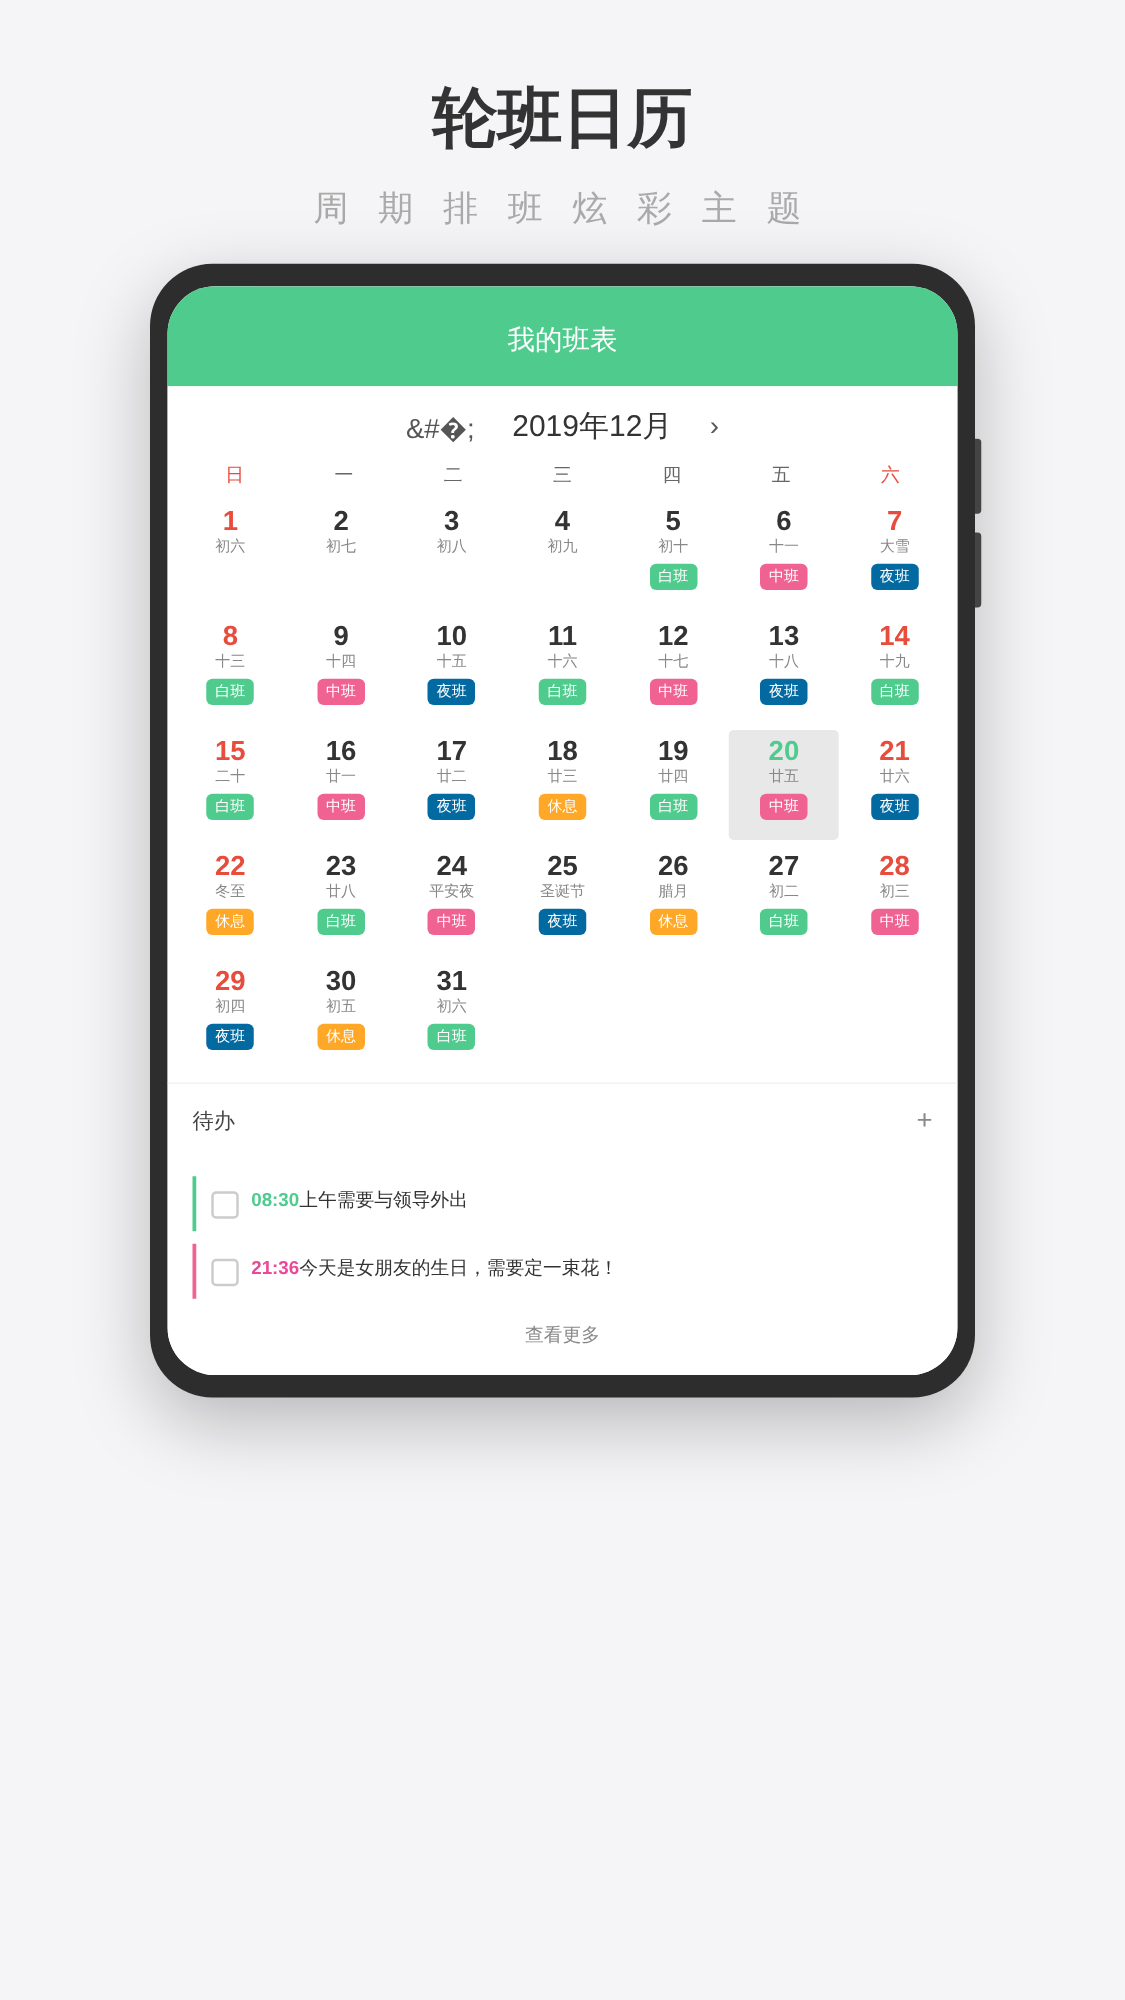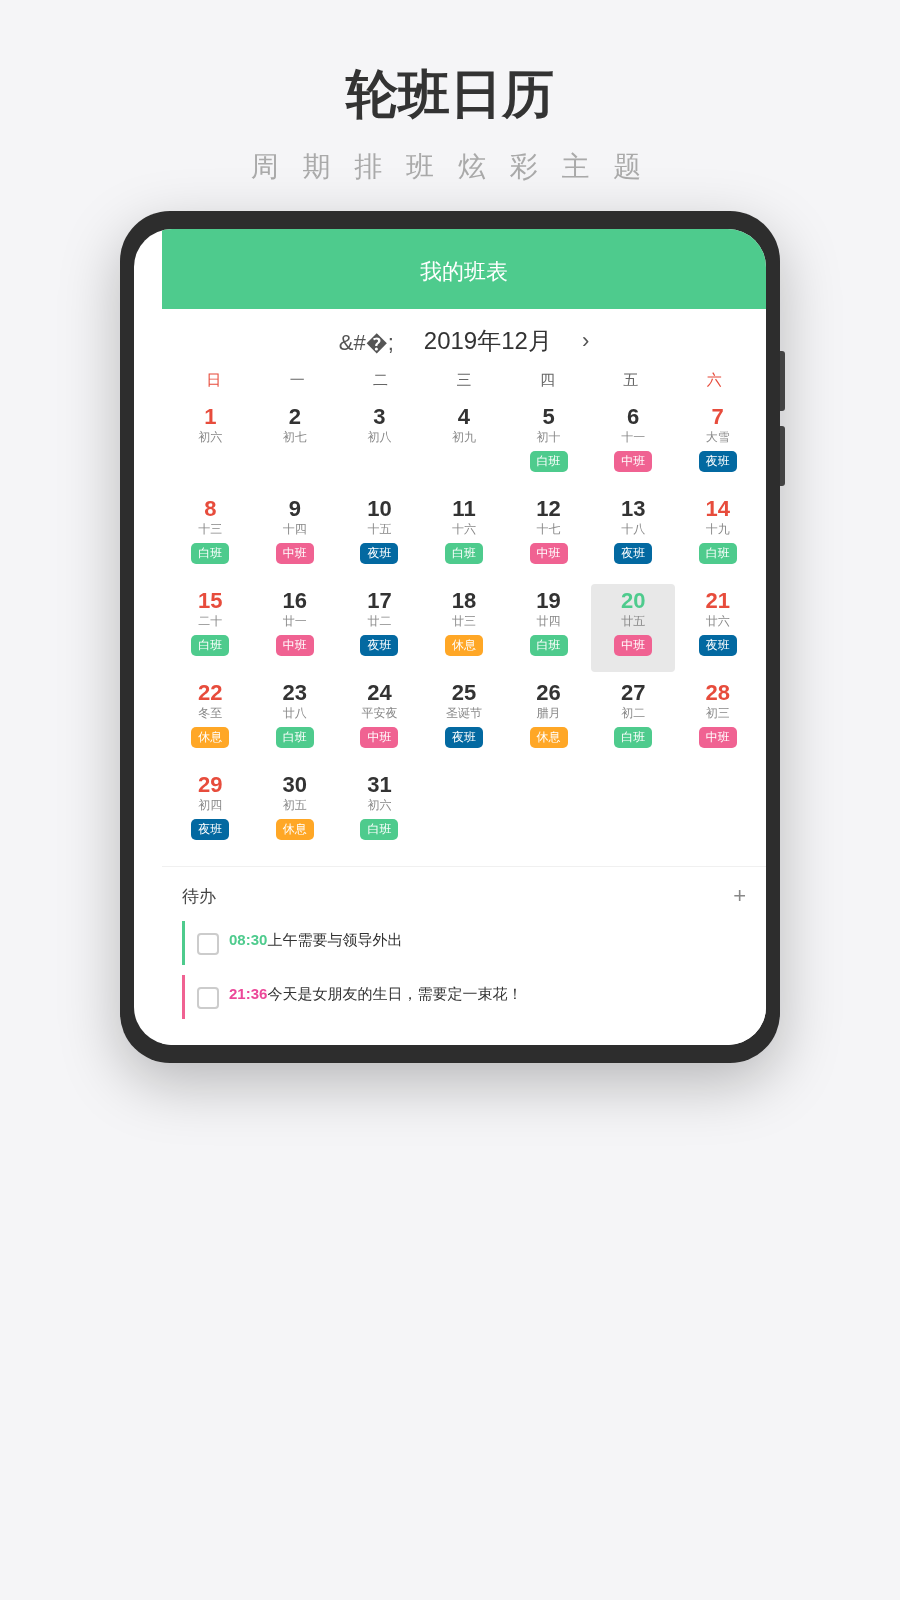--- a/index.html
+++ b/index.html
@@ -31,21 +31,20 @@
       background: #2d2d2d;
       border-radius: 50px;
       padding: 18px 14px;
       box-shadow: 0 20px 60px rgba(0,0,0,0.25);
       position: relative;
     }
     .phone-inner {
       background: #fff;
       border-radius: 38px;
       overflow: hidden;
-      padding-left: 28px;
     }
     
     .calendar-header {
       background: #4ecb8d;
       padding: 28px 20px 22px;
       text-align: center;
     }
     .calendar-header-title {
       font-size: 22px;
       color: #fff;
@@ -136,21 +135,21 @@
     .todo-section {
       background: #fff;
       margin: 0;
       padding: 16px 20px;
       border-top: 1px solid #f0f0f0;
     }
     .todo-header {
       display: flex;
       justify-content: space-between;
       align-items: center;
-      margin-bottom: 12px;
+      margin-bottom: 32px;
     }
     .todo-title {
       font-size: 17px;
       color: #444;
       font-weight: 500;
     }
     .todo-add {
       font-size: 22px;
       color: #888;
     }
@@ -400,16 +399,17 @@
       <div class="todo-items-container">
           <div class="todo-item">
             <div class="todo-checkbox"></div>
             <div class="todo-content"><span class="todo-time">08:30</span><span class="todo-text">上午需要与领导外出</span></div>
           </div>
           <div class="todo-item">
             <div class="todo-checkbox"></div>
             <div class="todo-content"><span class="todo-time">21:36</span><span class="todo-text">今天是女朋友的生日，需要定一束花！</span></div>
           </div>
         </div>
+      <div class="todo-more">查看更多</div>
     </div>
 
   </div>
 </div>
 
 </body></html>

